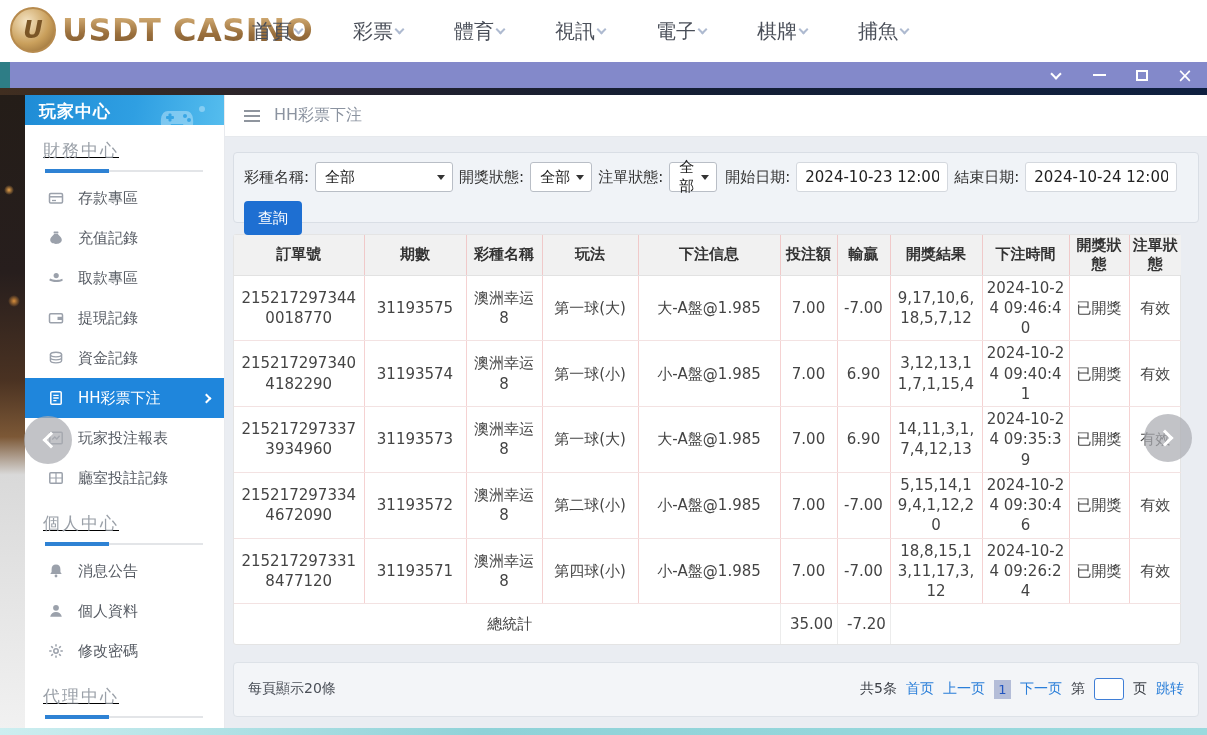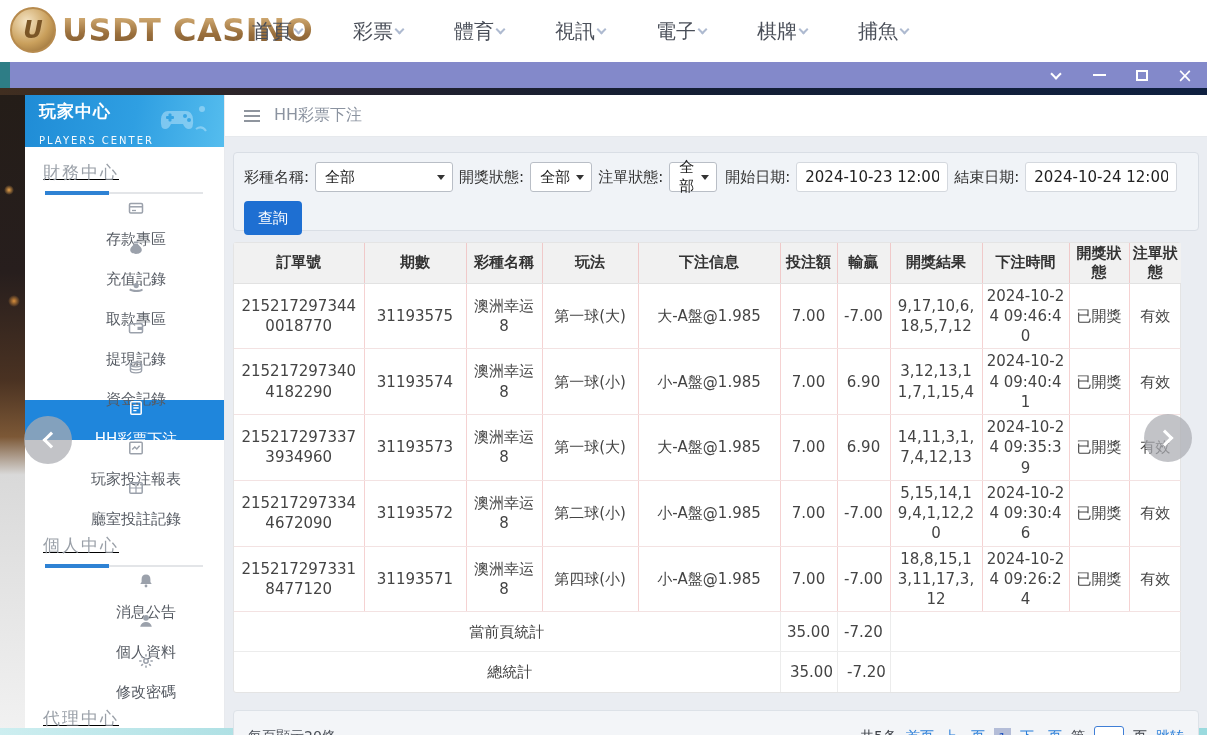--- a/index.html
+++ b/index.html
@@ -33,43 +33,43 @@
     background:linear-gradient(90deg,#402e20,#26222c 25%,#141e33 55%,#0f2040); }
   .bottomstrip { position:absolute; left:0; top:728px; width:1207px; height:7px;
     background:linear-gradient(90deg,#cdeef0,#8fd2d8 40%,#9adade); }
   .left-edge { position:absolute; left:0; top:95px; width:25px; height:633px;
     background:linear-gradient(180deg,#241d18 0%,#271e1d 28%,#4a3222 45%,#7c5836 54%,#d9d9d9 60%,#f1f1f1 100%); }
   .left-edge .bokeh1 { position:absolute; left:4px; top:90px; width:10px; height:10px; border-radius:50%; background:radial-gradient(circle,#e8a24a,transparent 70%); }
   .left-edge .bokeh2 { position:absolute; left:8px; top:200px; width:12px; height:12px; border-radius:50%; background:radial-gradient(circle,#d98f3c,transparent 70%); }
 
   
   .sidebar { position:absolute; left:25px; top:95px; width:200px; height:633px; background:#fff; border-right:1px solid #e8eaee; }
-  .sb-header { position:relative; height:52px; background:linear-gradient(100deg,#1f8cd6 0%,#2f9fe2 55%,#55bdee 100%); color:#fff; padding:5px 0 12px 14px; overflow:hidden; }
+  .sb-header { position:relative; height:30px; background:linear-gradient(100deg,#1f8cd6 0%,#2f9fe2 55%,#55bdee 100%); color:#fff; padding:5px 0 12px 14px; overflow:hidden; }
   .sb-title { font-size:17px; font-weight:bold; letter-spacing:1px; }
   .sb-sub { font-size:10px; letter-spacing:2px; margin-top:12px; opacity:.95; }
   .gamepad { position:absolute; right:14px; top:8px; opacity:.5; }
   .sb-section { padding:14px 0 0 18px;text-decoration:underline; }
   .sb-section-label { font-size:17px; color:#9aa0a8; letter-spacing:2px; }
   .sb-underline { margin:8px 0 6px 2px; width:158px; height:2px; background:#e3e5e8; position:relative; }
   .sb-underline::before { content:""; position:absolute; left:0; top:-1px; width:64px; height:4px; background:#2e82d4; }
-  .sb-item { height:40px; display:flex; align-items:center; gap:14px; padding-left:23px; font-size:15px; color:#565b63; cursor:pointer;flex-direction:column; }
+  .sb-item { height:40px; display:flex; align-items:center; gap:14px; padding-left:23px; font-size:15px; color:#565b63; cursor:pointer; }
   .sb-item .sb-ic { width:16px; height:16px; color:#9ba1ab; flex:0 0 16px; }
   .sb-item.active { background:#1f86dc; color:#fff; }
   .sb-item.active .sb-ic { color:#fff; }
   .sb-item .arrow-r { margin-left:auto; margin-right:14px; width:7px; height:7px; border-right:2px solid #fff; border-bottom:2px solid #fff; transform:rotate(-45deg); }
 
   
   .main { position:absolute; left:225px; top:95px; width:982px; height:633px; background:#eaedf2; }
   .breadcrumb { height:42px; background:#fff; border-bottom:1px solid #e6e9ed; display:flex; align-items:center; gap:14px; padding-left:19px; }
   .hamburger { display:flex; flex-direction:column; gap:3px; cursor:pointer; }
   .hamburger i { display:block; width:16px; height:2px; background:#8f959e; }
   .bc-title { font-size:16px; color:#8b93a0; }
   .main-content { padding:15px 8px 0 8px; }
 
-  .filter-panel { width:966px; height:79px; background:#f0f3f7; border:1px solid #d9dee5; border-radius:4px; padding:9px 10px; }
+  .filter-panel { width:966px; height:71px; background:#f0f3f7; border:1px solid #d9dee5; border-radius:4px; padding:9px 10px; }
   .filter-row { display:flex; align-items:center; gap:6px; }
   .f-label { font-size:15px; color:#333; white-space:nowrap; }
   .f-select { position:relative; height:30px; background:#fff; border:1px solid #b9bec6; border-radius:3px; display:flex; align-items:center; padding:0 18px 0 9px; font-size:15px; color:#222; cursor:pointer; }
   .f-select::after { content:""; position:absolute; right:7px; top:12px; border-left:4px solid transparent; border-right:4px solid transparent; border-top:5px solid #333; }
   .sel-lottery { width:138px; }
   .sel-draw { width:62px; }
   .sel-order { width:48px; margin-right:2px; }
   .f-input { height:30px; border:1px solid #d4d8de; border-radius:3px; font-size:15px; color:#222; padding:0 8px; font-family:inherit; background:#fff; }
   .inp-date { width:152px; }
   .search-btn { margin-top:9px; width:58px; height:34px; background:#1e6fd2; color:#fff; border:none; border-radius:4px; font-size:15px; font-family:inherit; cursor:pointer; }
@@ -246,21 +246,21 @@
                 <rect x="1.8" y="2.8" width="12.4" height="10.4" rx="1" fill="none" stroke="currentColor" stroke-width="1.5"></rect>
                 <path d="M1.8 8h12.4M8 2.8v10.4" stroke="currentColor" stroke-width="1.2"></path>
               </svg></span>
             <span>廳室投註記錄</span>
           </div>
         </div>
         <div class="sb-section">
           <div class="sb-section-label">個人中心</div>
           <div class="sb-underline"></div>
         </div>
-        <div style="margin-top: 4px; padding-left: 20px;">
+        <div style="margin-top: 4px;">
           <div class="sb-item">
             <span class="sb-ic"><svg width="16" height="16" viewBox="0 0 16 16">
                 <path d="M8 1.6c-2.9 0-4.4 2-4.4 4.6v2.9L2.3 11h11.4l-1.3-1.9V6.2C12.4 3.6 10.9 1.6 8 1.6z" fill="currentColor"></path>
                 <circle cx="8" cy="13" r="1.4" fill="currentColor"></circle>
               </svg></span>
             <span>消息公告</span>
           </div>
           <div class="sb-item">
             <span class="sb-ic"><svg width="16" height="16" viewBox="0 0 16 16">
                 <circle cx="8" cy="4.8" r="2.9" fill="currentColor"></circle>
@@ -408,26 +408,20 @@
                 <td>第四球(小)</td>
                 <td>小-A盤@1.985</td>
                 <td>7.00</td>
                 <td>-7.00</td>
                 <td>18,8,15,13,11,17,3,12</td>
                 <td>2024-10-24 09:26:24</td>
                 <td>已開獎</td>
                 <td>有效</td>
               </tr>
               <tr class="summary-row">
-                <td colspan="5">當前頁統計</td>
-                <td>35.00</td>
-                <td>-7.20</td>
-                <td colspan="4"></td>
-              </tr>
-              <tr class="summary-row">
                 <td colspan="5">總統計</td>
                 <td>35.00</td>
                 <td>-7.20</td>
                 <td colspan="4"></td>
               </tr>
             </tbody>
         </table>
       </div>
 
       <div class="pager">

